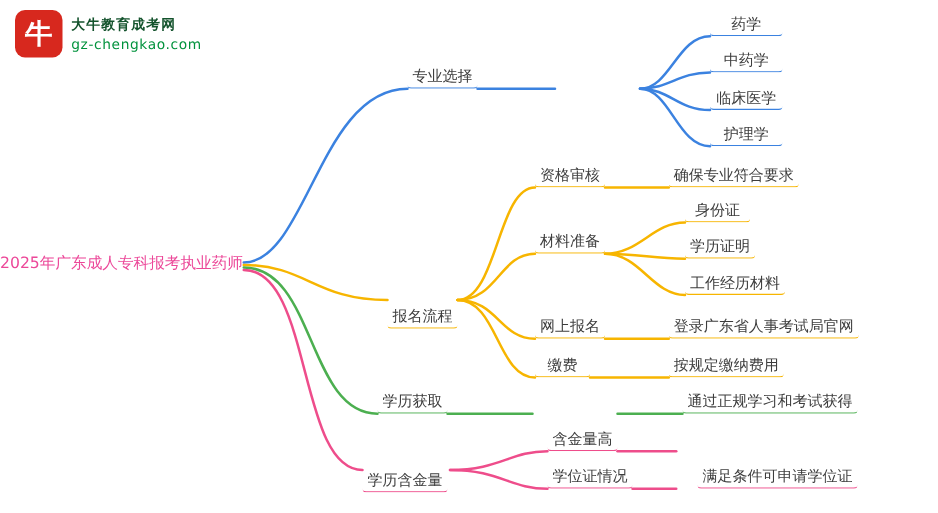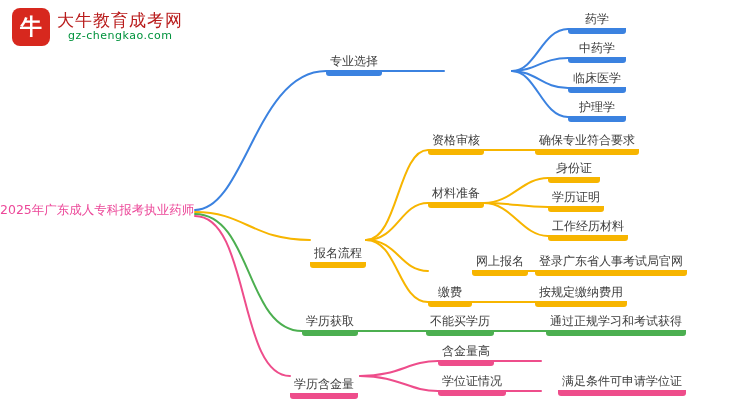--- a/index.html
+++ b/index.html
@@ -9,42 +9,42 @@
   }
   svg.links{position:absolute;left:0;top:0;width:750px;height:410px;}
   svg.links path{fill:none;stroke-width:2;stroke-linecap:round;}
   path.blue{stroke:#3b82e0;}
   path.amber{stroke:#f7b500;}
   path.green{stroke:#4caf50;}
   path.pink{stroke:#ee4d8b;}
 
   .node{
     position:absolute;white-space:nowrap;font-size:12px;line-height:14px;
-    color:#3d3d3d;padding:0 4px 2px 4px;border-bottom:6px solid #c4b5fd;
+    color:#3d3d3d;padding:0 4px 2px 4px;border-bottom:1px solid #c4b5fd;
     border-radius:0 0 3px 3px;text-align:center;
   }
   .node.blue{border-bottom-color:#3b82e0;}
   .node.amber{border-bottom-color:#f7b500;}
   .node.green{border-bottom-color:#4caf50;}
   .node.pink{border-bottom-color:#ee4d8b;}
 
   .root{
     position:absolute;left:0;top:202px;font-size:12.5px;line-height:15px;
     color:#ec4899;white-space:nowrap;
   }
 
   .logo{position:absolute;left:12px;top:8px;display:flex;align-items:center;gap:7px;}
   .logo-icon{
     width:38px;height:38px;background:#d7281e;border-radius:8px;
     display:flex;align-items:center;justify-content:center;
     color:#ffffff;font-size:22px;font-weight:bold;
   }
   .logo-text{display:flex;flex-direction:column;justify-content:center;}
-  .logo-brand{color:#b91c1c;font-weight:normal;font-size:17px;line-height:18px;letter-spacing:1px;}
-  .logo-domain{color:#00923c;font-size:11px;line-height:14px;letter-spacing:.5px;margin-left:11px;}
+  .logo-brand{color:#14532d;font-weight:bold;font-size:11px;line-height:18px;letter-spacing:1px;}
+  .logo-domain{color:#00923c;font-size:11px;line-height:14px;letter-spacing:.5px;}
 </style>
 </head>
 <body>
 
 <div class="stage">
 
   <svg class="links">
 
     <path class="blue" d="M195,210 C245,210 256,71 326,71"></path>
     <path class="blue" d="M382,71 C402,71 424,71 444,71"></path>
@@ -92,27 +92,26 @@
   <div class="node blue" style="left:568px;top:71px;min-width:50px;">临床医学</div>
   <div class="node blue" style="left:568px;top:100px;min-width:50px;">护理学</div>
 
   <div class="node amber" style="left:310px;top:223px;margin-top:23px;">报名流程</div>
   <div class="node amber" style="left:428px;top:133px;">资格审核</div>
   <div class="node amber" style="left:535px;top:133px;">确保专业符合要求</div>
   <div class="node amber" style="left:428px;top:186px;">材料准备</div>
   <div class="node amber" style="left:548px;top:161px;min-width:44px;">身份证</div>
   <div class="node amber" style="left:548px;top:190px;">学历证明</div>
   <div class="node amber" style="left:548px;top:219px;">工作经历材料</div>
-  <div class="node amber" style="left:428px;top:254px;margin-left:44px;">网上报名</div>
+  <div class="node amber" style="left:428px;top:254px;">网上报名</div>
   <div class="node amber" style="left:535px;top:254px;">登录广东省人事考试局官网</div>
   <div class="node amber" style="left:428px;top:285px;min-width:36px;">缴费</div>
   <div class="node amber" style="left:535px;top:285px;">按规定缴纳费用</div>
 
   <div class="node green" style="left:302px;top:314px;">学历获取</div>
-  <div class="node green" style="left:426px;top:314px;">不能买学历</div>
   <div class="node green" style="left:546px;top:314px;">通过正规学习和考试获得</div>
 
   <div class="node pink" style="left:290px;top:359px;margin-top:18px;">学历含金量</div>
   <div class="node pink" style="left:438px;top:344px;">含金量高</div>
   <div class="node pink" style="left:438px;top:374px;">学位证情况</div>
   <div class="node pink" style="left:558px;top:374px;">满足条件可申请学位证</div>
 
 </div>
 
 </body></html>

